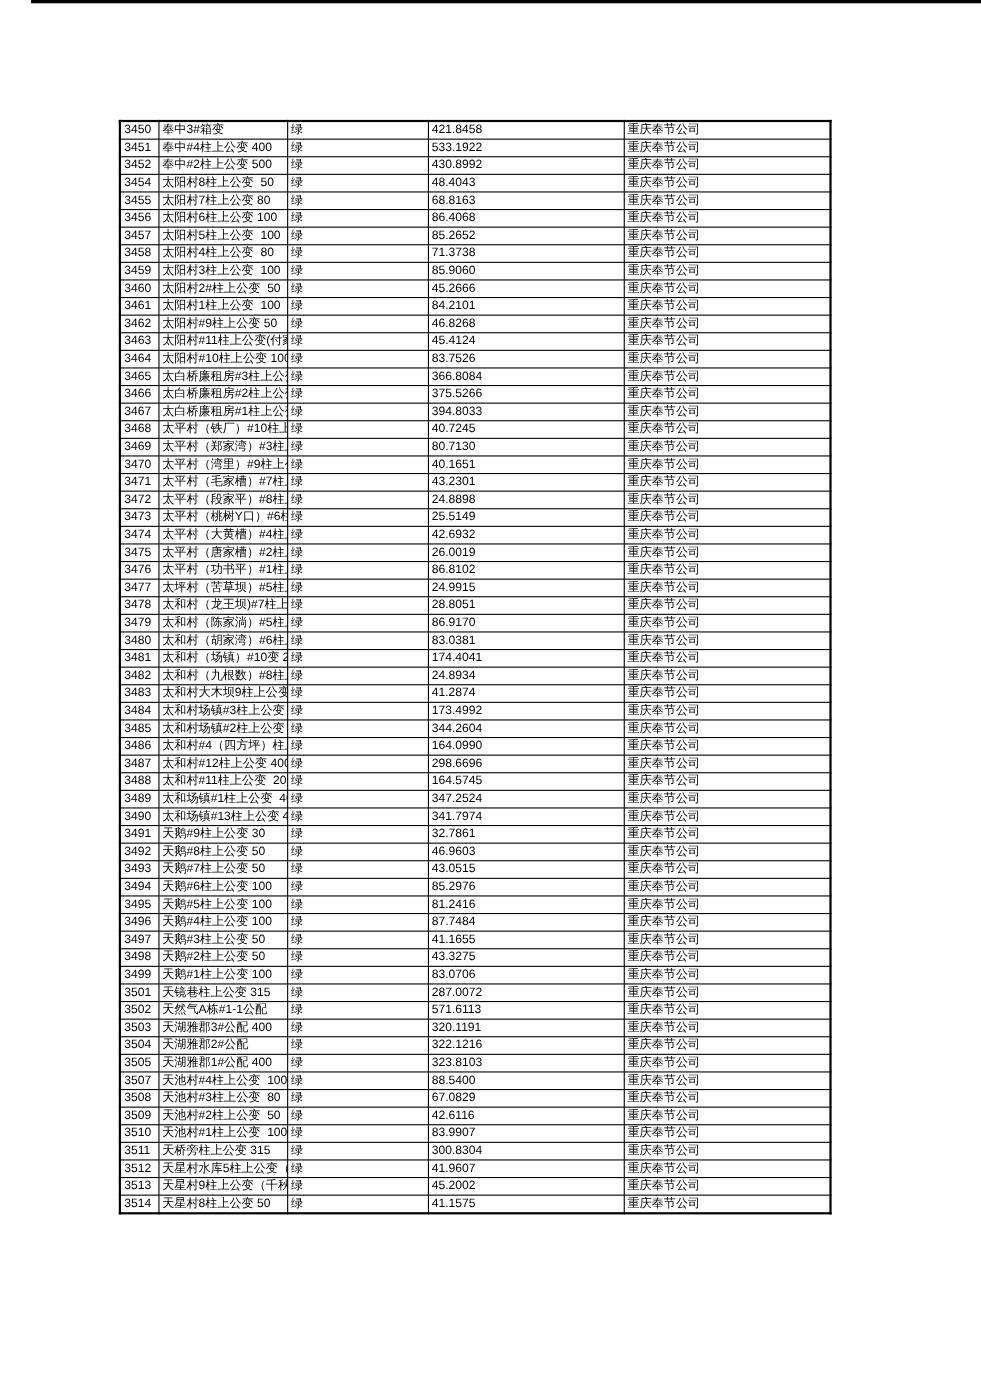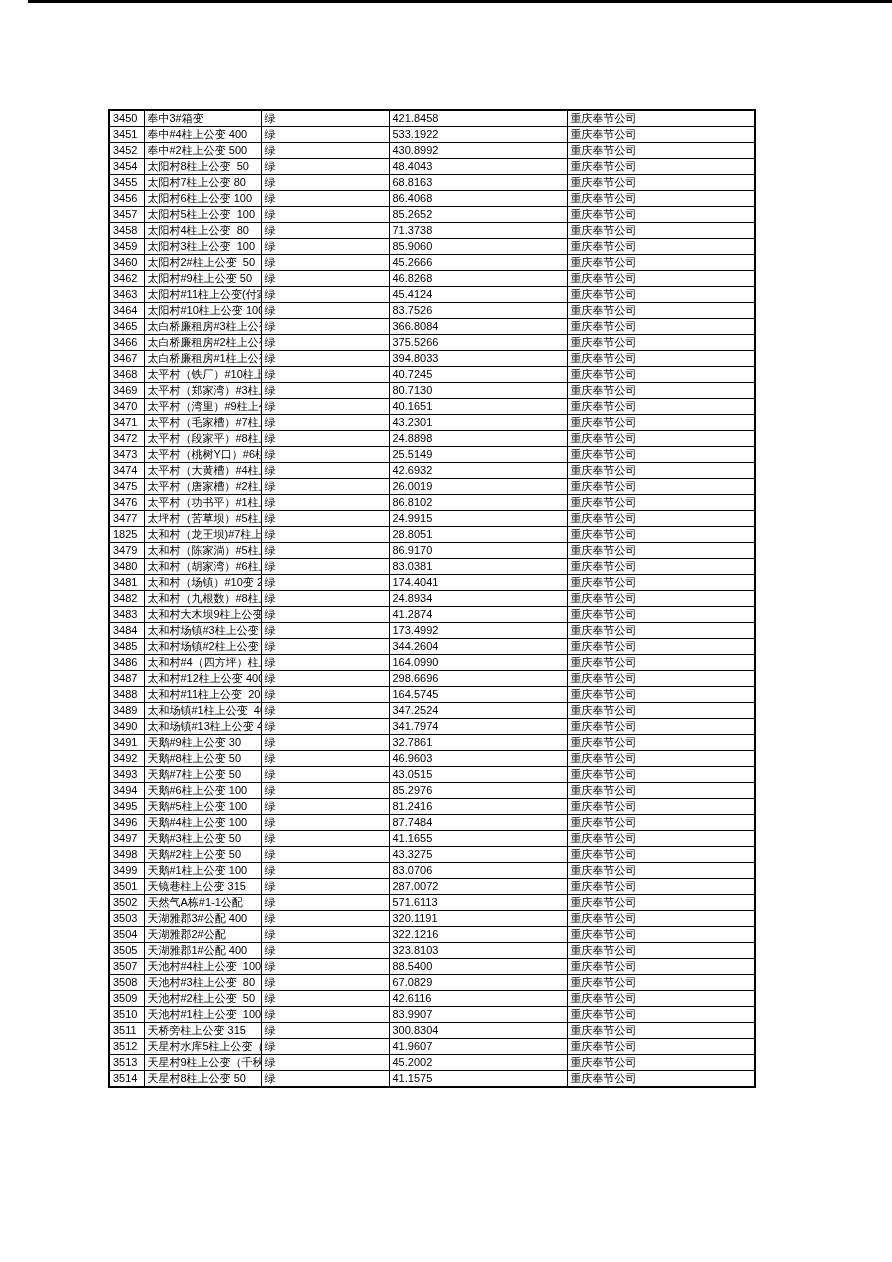--- a/index.html
+++ b/index.html
@@ -128,20 +128,27 @@
           <td class="col-company">重庆奉节公司</td>
         </tr>
         <tr>
           <td class="col-id">3460</td>
           <td class="col-name">太阳村2#柱上公变  50</td>
           <td class="col-status">绿</td>
           <td class="col-value">45.2666</td>
           <td class="col-company">重庆奉节公司</td>
         </tr>
         <tr>
+          <td class="col-id">3461</td>
+          <td class="col-name">太阳村1柱上公变  100</td>
+          <td class="col-status">绿</td>
+          <td class="col-value">84.2101</td>
+          <td class="col-company">重庆奉节公司</td>
+        </tr>
+        <tr>
           <td class="col-id">3462</td>
           <td class="col-name">太阳村#9柱上公变 50</td>
           <td class="col-status">绿</td>
           <td class="col-value">46.8268</td>
           <td class="col-company">重庆奉节公司</td>
         </tr>
         <tr>
           <td class="col-id">3463</td>
           <td class="col-name">太阳村#11柱上公变(付家湾</td>
           <td class="col-status">绿</td>
@@ -240,21 +247,21 @@
           <td class="col-company">重庆奉节公司</td>
         </tr>
         <tr>
           <td class="col-id">3477</td>
           <td class="col-name">太坪村（苦草坝）#5柱上</td>
           <td class="col-status">绿</td>
           <td class="col-value">24.9915</td>
           <td class="col-company">重庆奉节公司</td>
         </tr>
         <tr>
-          <td class="col-id">1825</td>
+          <td class="col-id">3478</td>
           <td class="col-name">太和村（龙王坝)#7柱上公</td>
           <td class="col-status">绿</td>
           <td class="col-value">28.8051</td>
           <td class="col-company">重庆奉节公司</td>
         </tr>
         <tr>
           <td class="col-id">3479</td>
           <td class="col-name">太和村（陈家淌）#5柱上</td>
           <td class="col-status">绿</td>
           <td class="col-value">86.9170</td>

